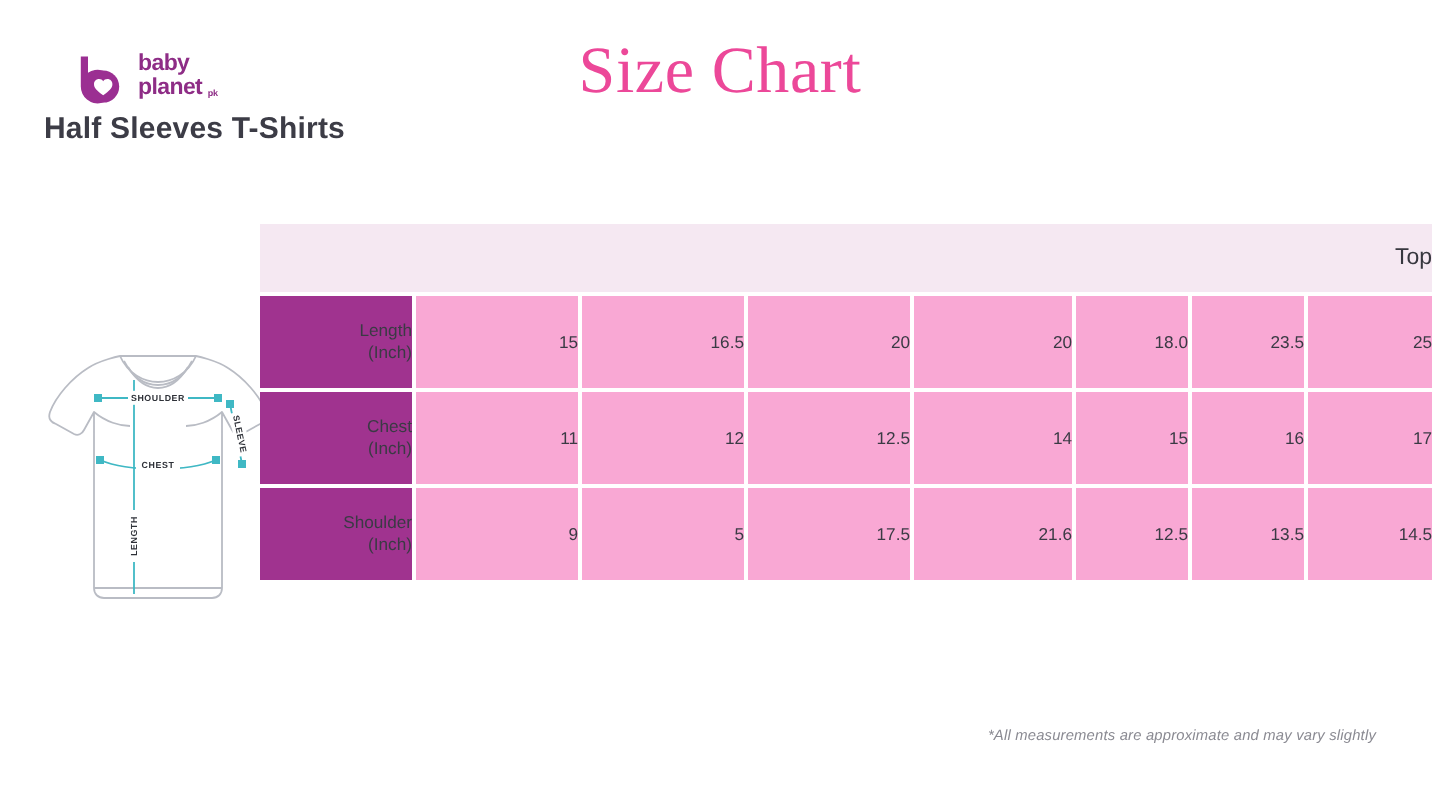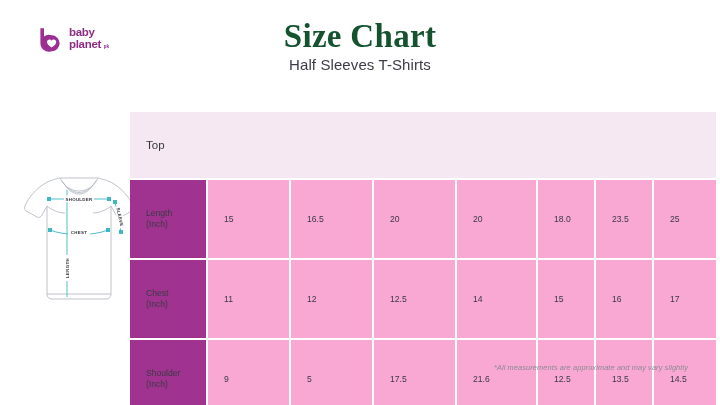--- a/index.html
+++ b/index.html
@@ -15,34 +15,34 @@
   #logo-words .lw{
     font-size:11.5px;font-weight:700;color:#8E2D86;letter-spacing:-0.3px;
   }
   #logo-words .lw2{position:relative;}
   #logo-tm{font-size:4.5px;font-weight:700;color:#8E2D86;
     position:absolute;right:-8px;bottom:1px;letter-spacing:0;}
   
   #title{
     position:absolute;left:0;right:0;top:18px;text-align:center;
     font-family:"Liberation Serif",serif;
-    font-size:33px;font-weight:700;color:#14532d;letter-spacing:0.3px;
+    font-size:33px;font-weight:400;color:#ec4899;letter-spacing:0.3px;
   }
   #subtitle{
-    position:absolute;left:0;right:0;top:56px;text-align:center;
-    font-size:15px;font-weight:400;color:#3C3C46;letter-spacing:0.1px;
+    position:absolute;left:0;right:0;top:56px;text-align:left;
+    font-size:15px;font-weight:700;color:#3C3C46;letter-spacing:0.1px;padding-left:22px;
   }
   
   #table{
     position:absolute;left:130px;top:112px;width:556px;
     border-collapse:separate;border-spacing:0;
     table-layout:fixed;
   }
   #table td{
-    padding:16px;margin:16px;text-align:left;vertical-align:middle;
+    padding:0;margin:16px;text-align:right;vertical-align:middle;
     font-size:8.6px;color:#3A3A44;
     border-right:2px solid #ffffff;border-bottom:2px solid #ffffff;
   }
   .top-banner{
     background:#F5E8F2;height:34px;
     font-size:11.5px !important;color:#37373F !important;
     border-right:none !important;border-bottom:2px solid #ffffff !important;
   }
   .corner{background:#F0F0F0;height:36px;}
   .agehead{background:#F0F0F0;height:36px;font-size:8.7px;color:#34343C;}

